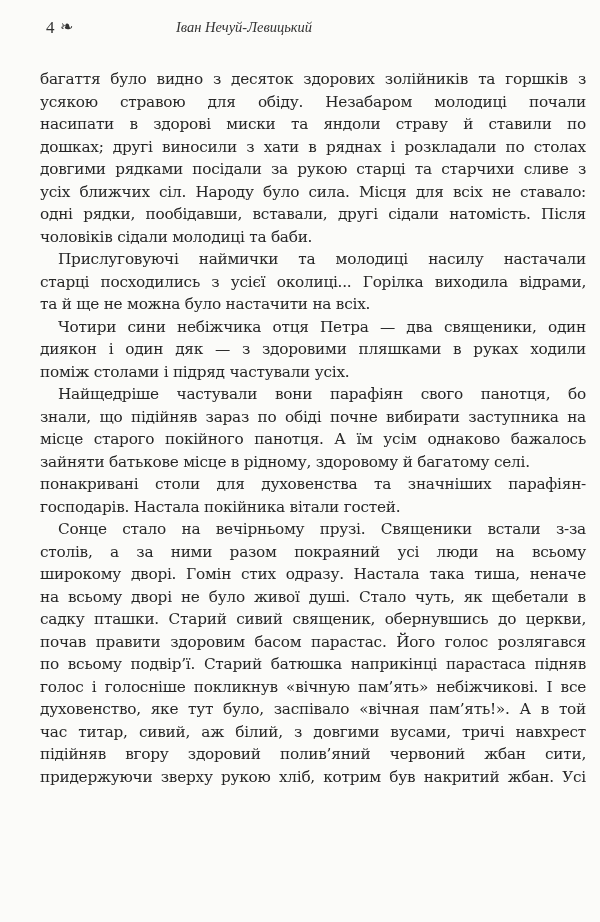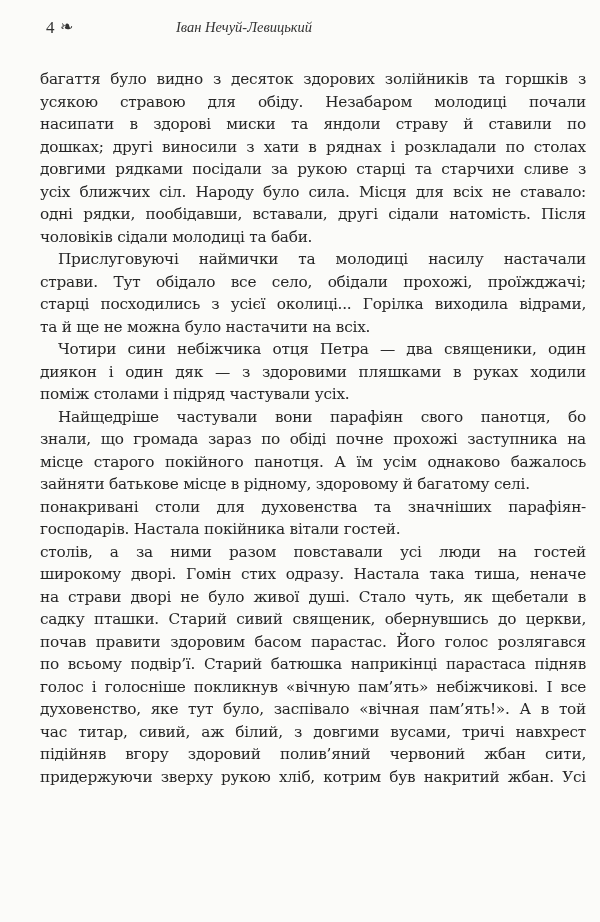--- a/index.html
+++ b/index.html
@@ -52,43 +52,43 @@
       <span class="line">усякою стравою для обіду. Незабаром молодиці почали</span>
       <span class="line">насипати в здорові миски та яндоли страву й ставили по</span>
       <span class="line">дошках; другі виносили з хати в ряднах і розкладали по столах</span>
       <span class="line">довгими рядками посідали за рукою старці та старчихи сливе з</span>
       <span class="line">усіх ближчих сіл. Народу було сила. Місця для всіх не ставало:</span>
       <span class="line">одні рядки, пообідавши, вставали, другі сідали натомість. Після</span>
       <span class="line last">чоловіків сідали молодиці та баби.</span>
     </div>
     <div>
       <span class="line indent">Прислуговуючі наймички та молодиці насилу настачали</span>
-      <span class="line">страви. Тут обідало все село, обідали прохожі, проїжджачі;</span>
       <span class="line">старці посходились з усієї околиці... Горілка виходила відрами,</span>
       <span class="line last">та й ще не можна було настачити на всіх.</span>
     </div>
     <div>
       <span class="line indent">Чотири сини небіжчика отця Петра — два священики, один</span>
       <span class="line">диякон і один дяк — з здоровими пляшками в руках ходили</span>
       <span class="line last">поміж столами і підряд частували усіх.</span>
     </div>
     <div>
       <span class="line indent">Найщедріше частували вони парафіян свого панотця, бо</span>
-      <span class="line">знали, що громада зараз по обіді почне прохожі заступника на</span>
+      <span class="line">знали, що підійняв зараз по обіді почне вибирати заступника на</span>
       <span class="line">місце старого покійного панотця. А їм усім однаково бажалось</span>
       <span class="line last">зайняти батькове місце в рідному, здоровому й багатому селі.</span>
     </div>
     <div>
       <span class="line">понакривані столи для духовенства та значніших парафіян-</span>
       <span class="line last">господарів. Настала покійника вітали гостей.</span>
     </div>
     <div>
-      <span class="line">столів, а за ними разом повставали усі люди на гостей</span>
+      <span class="line indent">Сонце стало на вечірньому прузі. Священики встали з-за</span>
+      <span class="line">столів, а за ними разом покраяний усі люди на всьому</span>
       <span class="line">широкому дворі. Гомін стих одразу. Настала така тиша, неначе</span>
-      <span class="line">на страви дворі не було живої душі. Стало чуть, як щебетали в</span>
+      <span class="line">на всьому дворі не було живої душі. Стало чуть, як щебетали в</span>
       <span class="line">садку пташки. Старий сивий священик, обернувшись до церкви,</span>
       <span class="line">почав правити здоровим басом парастас. Його голос розлягався</span>
       <span class="line">по всьому подвір’ї. Старий батюшка наприкінці парастаса підняв</span>
       <span class="line">голос і голосніше покликнув «вічную пам’ять» небіжчикові. І все</span>
       <span class="line">духовенство, яке тут було, заспівало «вічная пам’ять!». А в той</span>
       <span class="line">час титар, сивий, аж білий, з довгими вусами, тричі навхрест</span>
       <span class="line">підійняв вгору здоровий полив’яний червоний жбан сити,</span>
       <span class="line">придержуючи зверху рукою хліб, котрим був накритий жбан. Усі</span>
     </div>
   </div>

